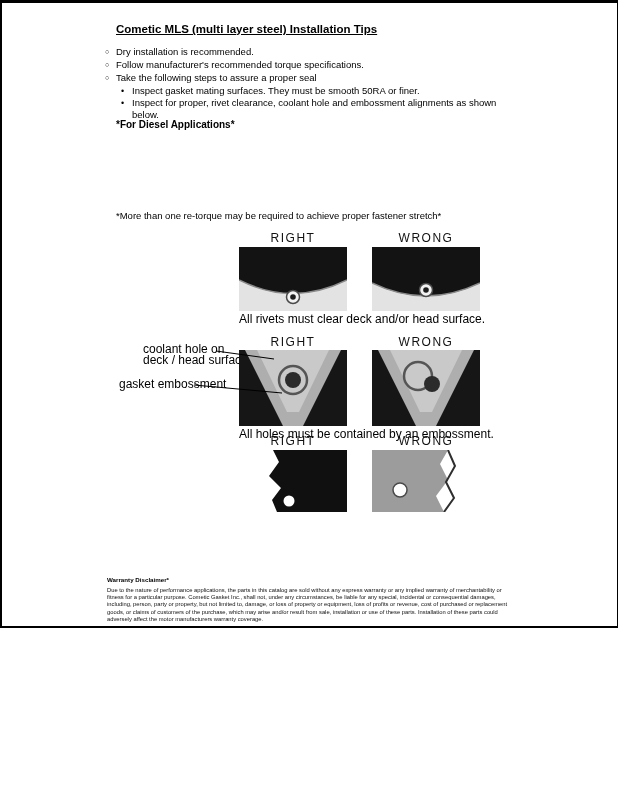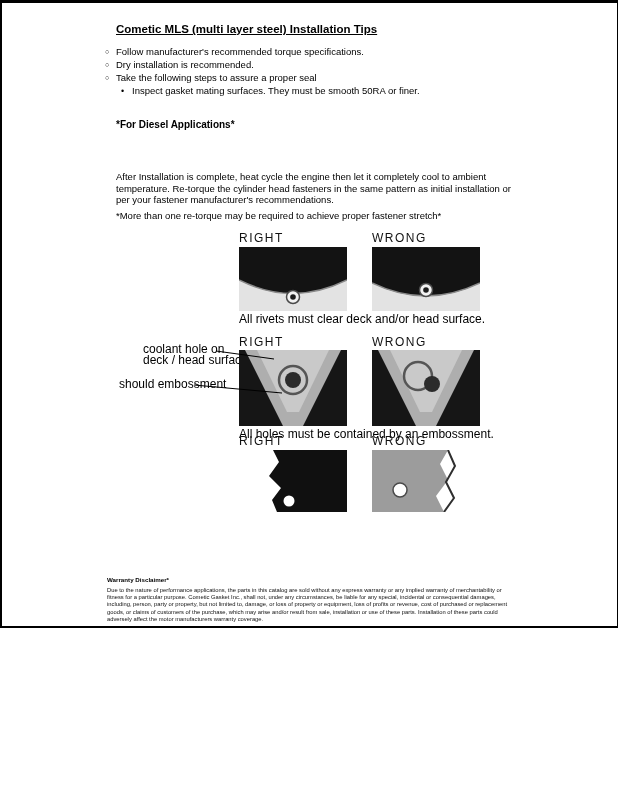--- a/index.html
+++ b/index.html
@@ -15,21 +15,21 @@
     font-size:11.5px;font-weight:bold;text-decoration:underline;
   }
   .bullets{position:absolute;top:43px;left:103px;width:412px;font-size:9.5px;}
   .bullet{display:flex;line-height:12px;}
   .bullet .marker{width:11px;flex:0 0 11px;text-align:left;}
   .circ::before{content:"○";font-size:7px;position:relative;top:-1px;}
   .dot::before{content:"•";font-size:9px;}
   .sub{margin-left:16px;}
   .heading{position:absolute;left:114px;margin:0;font-size:10px;font-weight:bold;}
   .para{position:absolute;left:114px;width:404px;margin:0;font-size:9.5px;line-height:11.5px;}
-  .rw-label{position:absolute;width:108px;font-size:12px;letter-spacing:1.5px;color:#111;}
+  .rw-label{position:absolute;width:108px;text-align:center;font-size:12px;letter-spacing:1.5px;color:#111;}
   .diag{position:absolute;width:108px;}
   .diag svg{display:block;width:108px;}
   .caption{position:absolute;left:237px;margin:0;font-size:12px;line-height:11px;}
   .ptr-label{position:absolute;font-size:12px;line-height:10.5px;}
   .preline{white-space:pre-line;}
   .connectors{position:absolute;left:180px;top:340px;width:120px;height:62px;z-index:3;}
   .warranty{position:absolute;top:573px;left:105px;width:410px;}
   .warranty h2{margin:0 0 4px 0;font-size:6.2px;font-weight:bold;}
   .warranty p{margin:0 0 5px 0;font-size:5.8px;line-height:7.2px;color:#111;}
   .footer-code{position:absolute;top:717px;left:388px;font-size:11.5px;}
@@ -37,38 +37,41 @@
 </head>
 <body>
 
 <div class="page">
 
   <h1 class="title">Cometic MLS (multi layer steel) Installation Tips</h1>
 
   <div class="bullets">
     <div class="bullet">
       <span class="marker circ"></span>
-      <span>Follow manufacturer's recommended torque specifications.</span>
+      <span>Dry installation is recommended.</span>
     </div>
     <div class="bullet">
       <span class="marker circ"></span>
-      <span>Dry installation is recommended.</span>
+      <span>Follow manufacturer's recommended torque specifications.</span>
     </div>
     <div class="bullet">
       <span class="marker circ"></span>
       <span>Take the following steps to assure a proper seal</span>
     </div>
     <div class="bullet sub">
       <span class="marker dot"></span>
       <span>Inspect gasket mating surfaces.  They must be smooth 50RA or finer.</span>
     </div>
+    <div class="bullet sub">
+      <span class="marker dot"></span>
+      <span>Inspect for proper, rivet clearance, coolant hole and embossment alignments as shown below.</span>
+    </div>
   </div>
 
   <h2 class="heading" style="top:116px;">*For Diesel Applications*</h2>
-  <p class="para" style="top:168px;">After Installation is complete, heat cycle the engine then let it completely cool to ambient temperature. Re-torque the cylinder head fasteners in the same pattern as initial installation or per your fastener manufacturer's recommendations.</p>
   <p class="para" style="top:207px;">*More than one re-torque may be required to achieve proper fastener stretch*</p>
 
   <div class="rw-label" style="top:228px;left:237px;">RIGHT</div>
   <div class="rw-label" style="top:228px;left:370px;">WRONG</div>
 
   <div class="diag" style="top:244px;left:237px;">
     <svg viewBox="0 0 108 64" width="108" height="64">
       <rect width="108" height="64" fill="#131313"></rect>
       <path d="M0,64 L0,33 Q54,60 108,33 L108,64 Z" fill="#e3e3e3"></path>
       <path d="M0,33 Q54,60 108,33" stroke="#8a8a8a" stroke-width="1.5" fill="none"></path>
@@ -85,21 +88,21 @@
       <circle cx="54" cy="43" r="2.8" fill="#1c1c1c"></circle>
     </svg>
   </div>
   <p class="caption" style="top:311px;">All rivets must clear deck and/or head surface.</p>
 
   <div class="rw-label" style="top:332px;left:237px;">RIGHT</div>
   <div class="rw-label" style="top:332px;left:370px;">WRONG</div>
 
   <div class="ptr-label preline" style="top:341px;left:141px;">coolant hole on
 deck / head surface</div>
-  <div class="ptr-label" style="top:376px;left:117px;">should embossment</div>
+  <div class="ptr-label" style="top:376px;left:117px;">gasket embossment</div>
 
   <svg class="connectors" viewBox="0 0 120 62">
     <line x1="34" y1="8" x2="92" y2="16" stroke="#000" stroke-width="1"></line>
     <line x1="12" y1="42" x2="100" y2="50" stroke="#000" stroke-width="1"></line>
   </svg>
 
   <div class="diag" style="top:347px;left:237px;">
     <svg viewBox="0 0 108 76" width="108" height="76">
       <rect width="108" height="76" fill="#161616"></rect>
       <path d="M6,0 L102,0 L64,76 L44,76 Z" fill="#aeaeae"></path>

